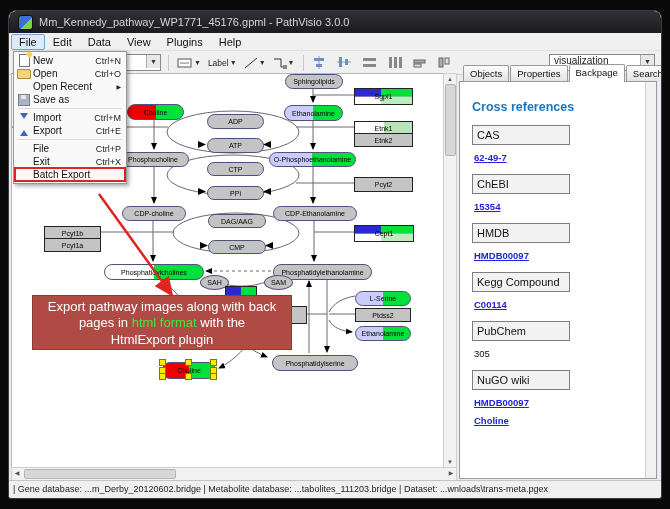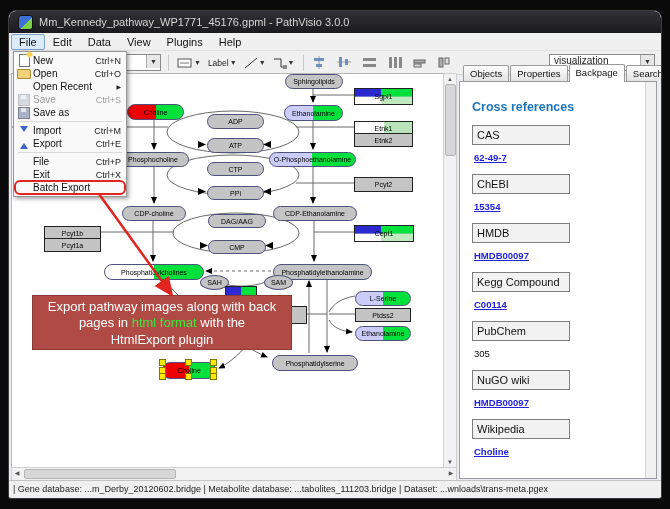--- a/index.html
+++ b/index.html
@@ -58,21 +58,21 @@
              border-top:1px solid #c4c4c4;font-size:9px;color:#222;display:flex;align-items:center;padding-left:4px}
   
   .filemenu{position:absolute;left:4px;top:40px;width:110px;background:#f9f9f9;border:1px solid #979797;
             box-shadow:2px 2px 4px rgba(0,0,0,.35);padding:2px 1px;z-index:30;font-size:10px}
   .mi{display:flex;align-items:center;height:13px;position:relative;color:#111;padding-right:4px}
   .mi.dis{color:#9a9a9a}
   .mi .mico{width:18px;flex:0 0 18px;display:flex;align-items:center;justify-content:center}
   .mi .lab{white-space:nowrap}
   .mi .sc{margin-left:auto;font-size:9px;color:#222;white-space:nowrap}
   .mi.dis .sc{color:#9a9a9a}
-  .mi.hl{outline:2px solid #e0241f;outline-offset:-1px;border-radius:5px}
+  .mi.hl{outline:2px solid #e0241f;outline-offset:-1px;border-radius:0}
   .msep{height:1px;background:#d9d9d9;margin:2px 3px}
   .ic{display:inline-block;position:relative}
   .ic-new{width:9px;height:11px;background:#fff;border:1px solid #777}
   .ic-new::after{content:"";position:absolute;right:-3px;top:-3px;width:5px;height:5px;background:#ffd24a;border-radius:1px;transform:rotate(45deg)}
   .ic-open{width:12px;height:8px;background:#f3d27a;border:1px solid #ad8a35;border-radius:1px 2px 1px 1px}
   .ic-save{width:10px;height:10px;background:#aab4c4;border:1px solid #77808f}
   .ic-save::after{content:"";position:absolute;left:2px;top:0;width:5px;height:4px;background:#e8e8e8}
   .ic-save.gray{opacity:.45}
   .ic-imp{width:0;height:0;border:4px solid transparent;border-top:6px solid #3b64c8}
   .ic-exp{width:0;height:0;border:4px solid transparent;border-bottom:6px solid #3b64c8}
@@ -316,21 +316,20 @@
           <div class="shdr">ChEBI</div>
           <div class="sval">15354</div>
           <div class="shdr">HMDB</div>
           <div class="sval">HMDB00097</div>
           <div class="shdr">Kegg Compound</div>
           <div class="sval">C00114</div>
           <div class="shdr">PubChem</div>
           <div class="sval plain">305</div>
           <div class="shdr">NuGO wiki</div>
           <div class="sval">HMDB00097</div>
-          <div class="shdr">Wikipedia</div>
           <div class="sval">Choline</div>
         </div>
 
       <div class="sscroll"></div>
     </div>
   </div>
 
   <div class="statusbar">
     <span>| Gene database: ...m_Derby_20120602.bridge | Metabolite database: ...tabolites_111203.bridge | Dataset: ...wnloads\trans-meta.pgex</span>
   </div>
@@ -347,27 +346,20 @@
         <span class="mico">
           <span class="ic ic-open"></span>
         </span>
         <span class="lab">Open</span>
         <span class="sc">Ctrl+O</span>
       </div>
       <div class="mi">
         <span class="mico"></span>
         <span class="lab">Open Recent</span>
         <span class="sc" style="font-size: 6px;">▶</span>
-      </div>
-      <div class="mi dis">
-        <span class="mico">
-          <span class="ic ic-save gray"></span>
-        </span>
-        <span class="lab">Save</span>
-        <span class="sc">Ctrl+S</span>
       </div>
       <div class="mi">
         <span class="mico">
           <span class="ic ic-save"></span>
         </span>
         <span class="lab">Save as</span>
         <span class="sc"></span>
       </div>
       <div class="msep"></div>
       <div class="mi">

